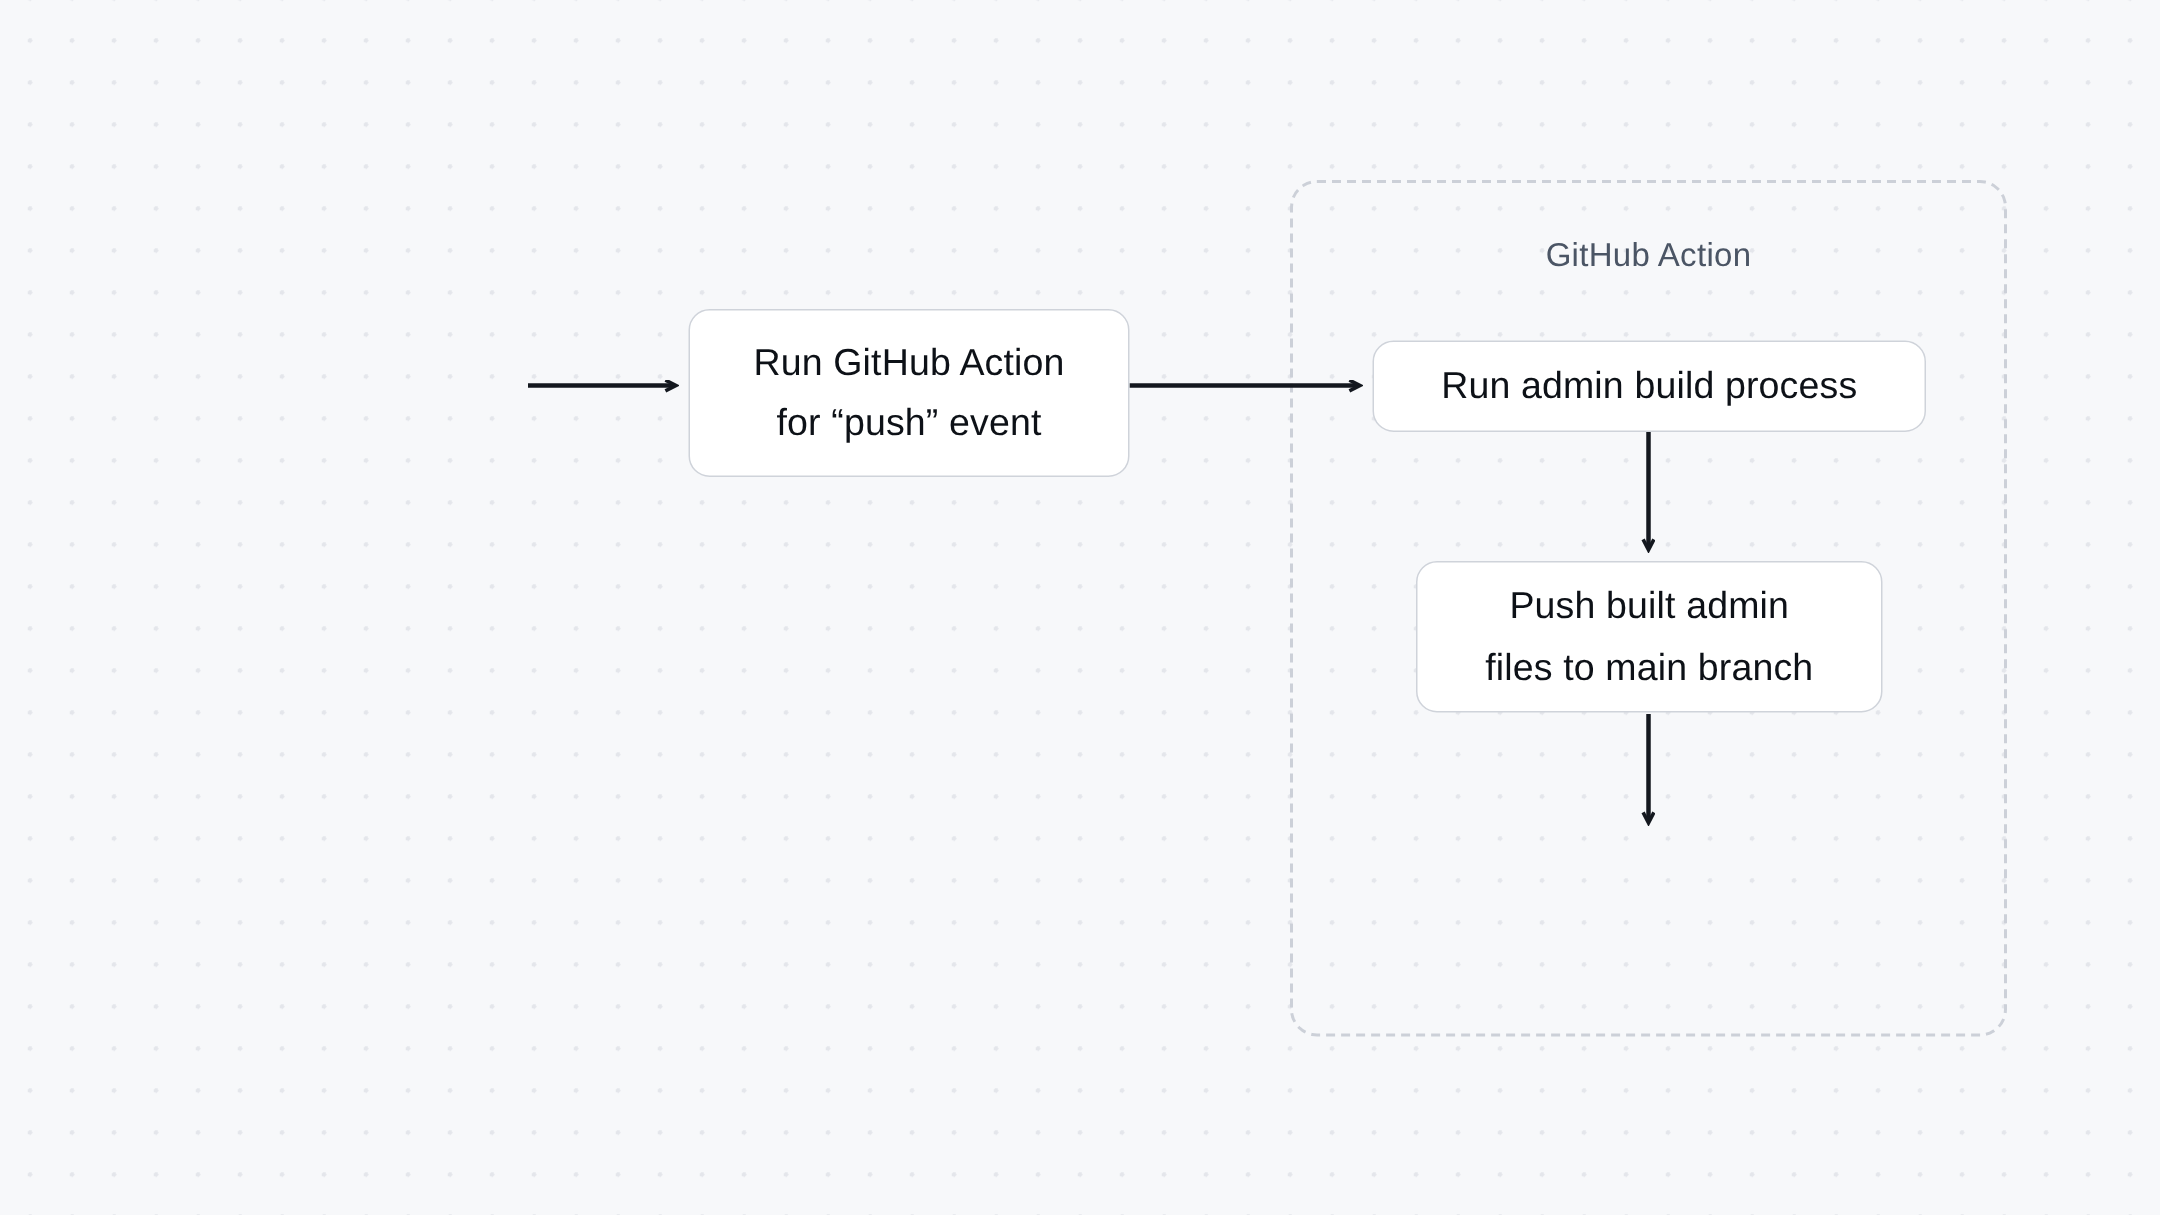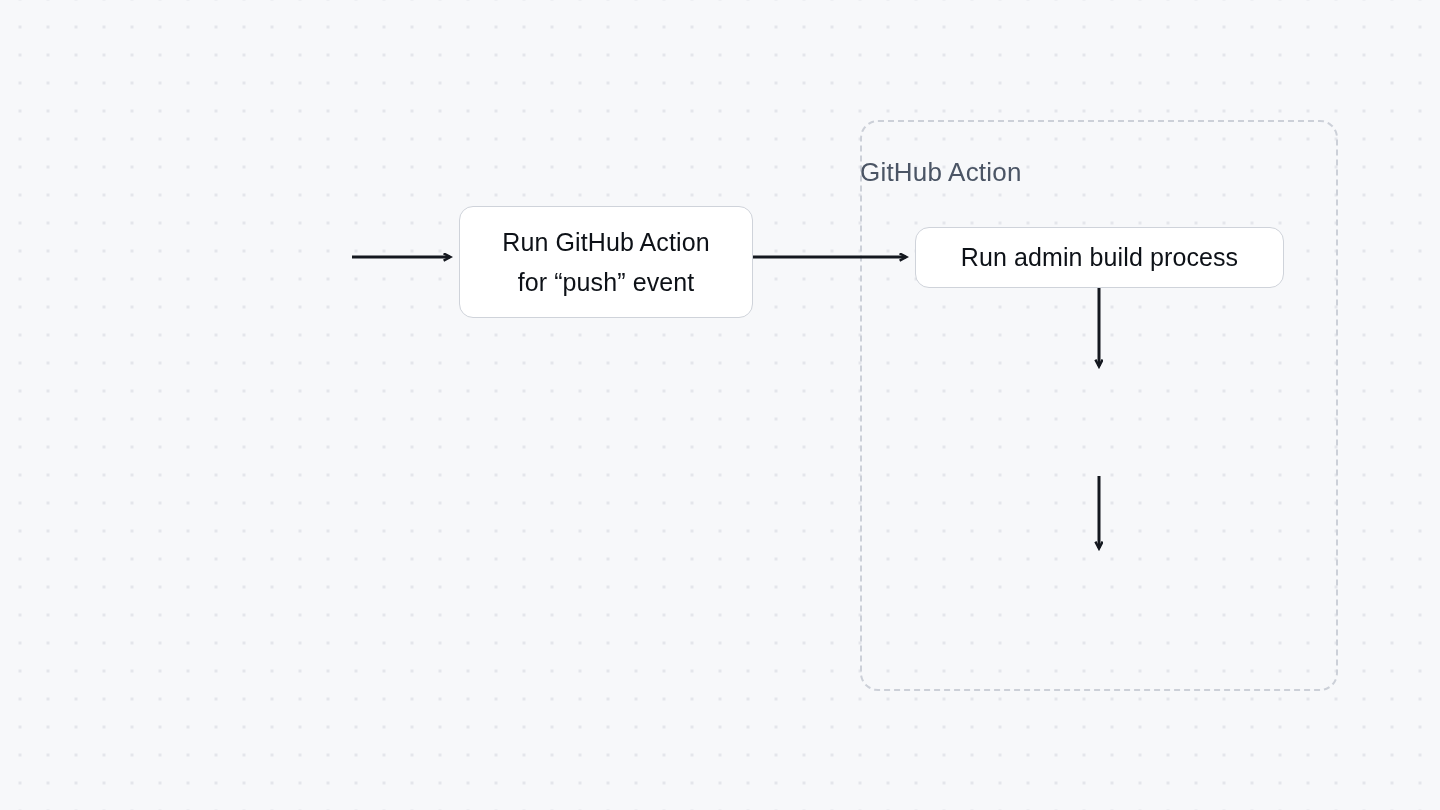--- a/index.html
+++ b/index.html
@@ -65,22 +65,22 @@
     height: 571px;
     border: 2px dashed #ccd0d8;
     border-radius: 18px;
     background: transparent;
   }
   #group-github-action-label {
     position: absolute;
     left: 860px;
     top: 157px;
     width: 478px;
-    text-align: left;
-    font-size: 26px;
+    text-align: center;
+    font-size: 22px;
     color: #4b5565;
     letter-spacing: 0.2px;
   }
 </style>
 </head>
 <body>
 
 <div id="canvas">
 
   <div id="group-github-action"></div>
@@ -109,15 +109,17 @@
       <line x1="1099" y1="476" x2="1099" y2="548" stroke="#14181f" stroke-width="3" marker-end="url(#arrowhead)"></line>
     </g>
   </svg>
 
 
   <div class="node rect" id="node-run-action">Run GitHub Action
 for “push” event</div>
 
   <div class="node rect" id="node-run-admin-build">Run admin build process</div>
 
+  <div class="node rect" id="node-push-built-files">Push built admin
+files to main branch</div>
 
 
 </div>
 
 </body></html>

